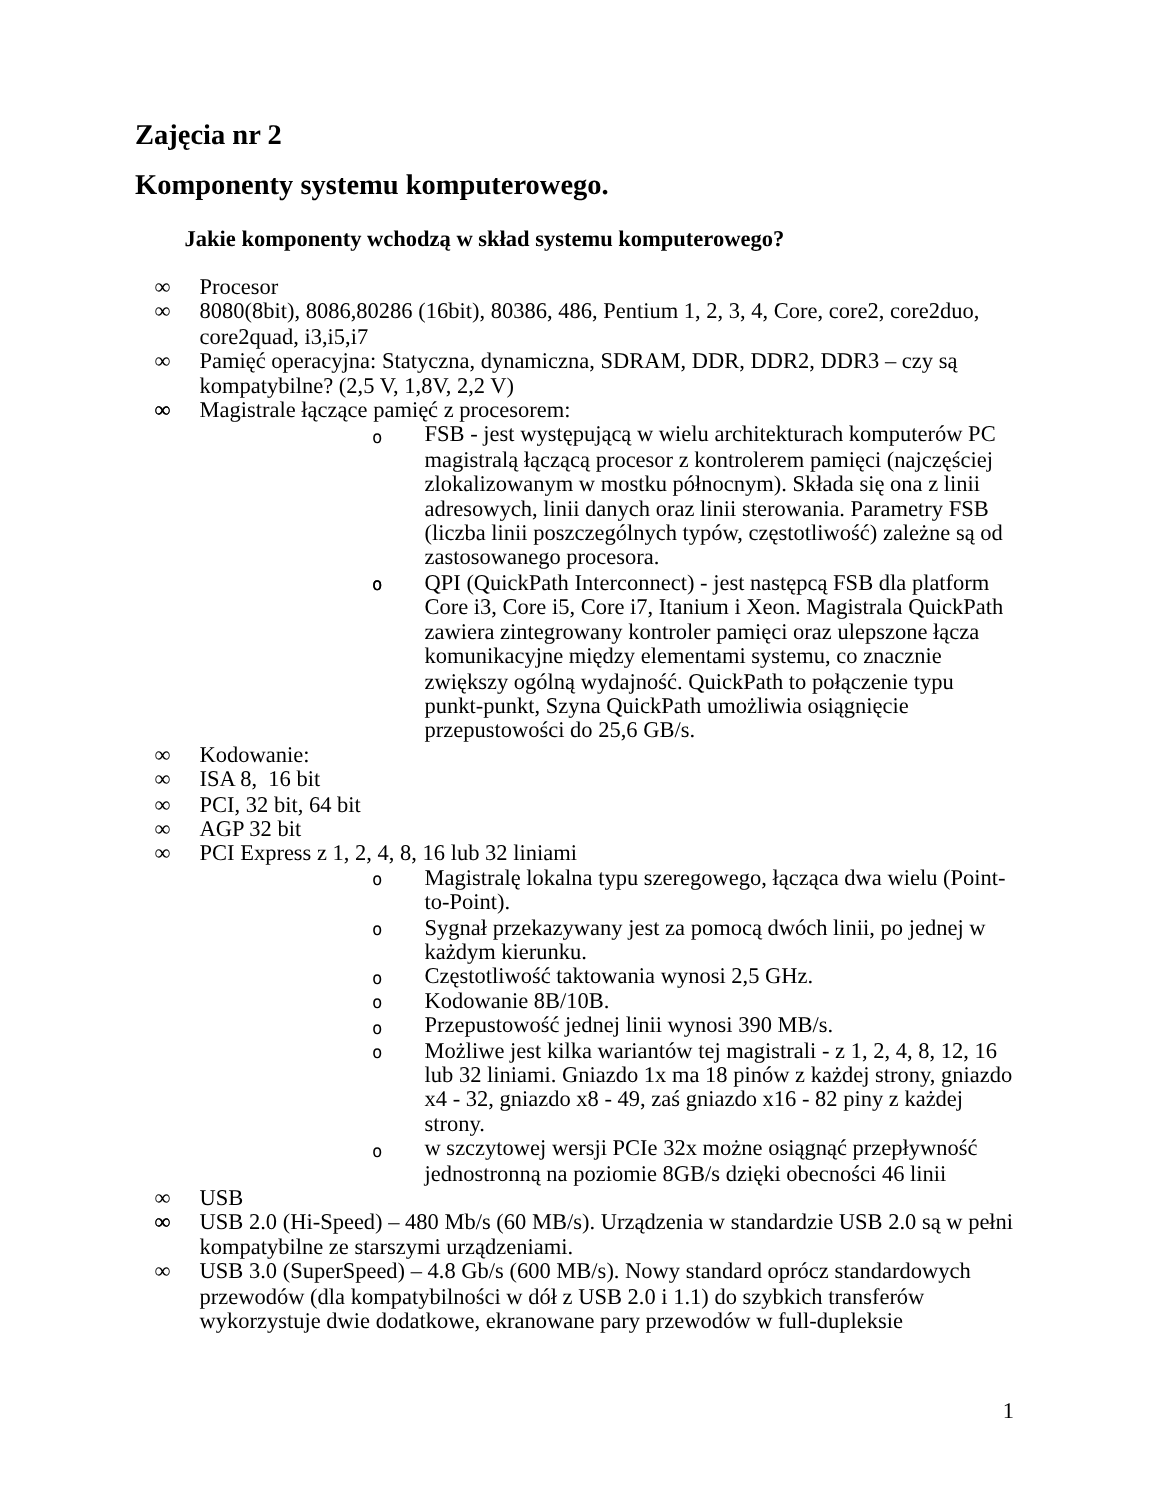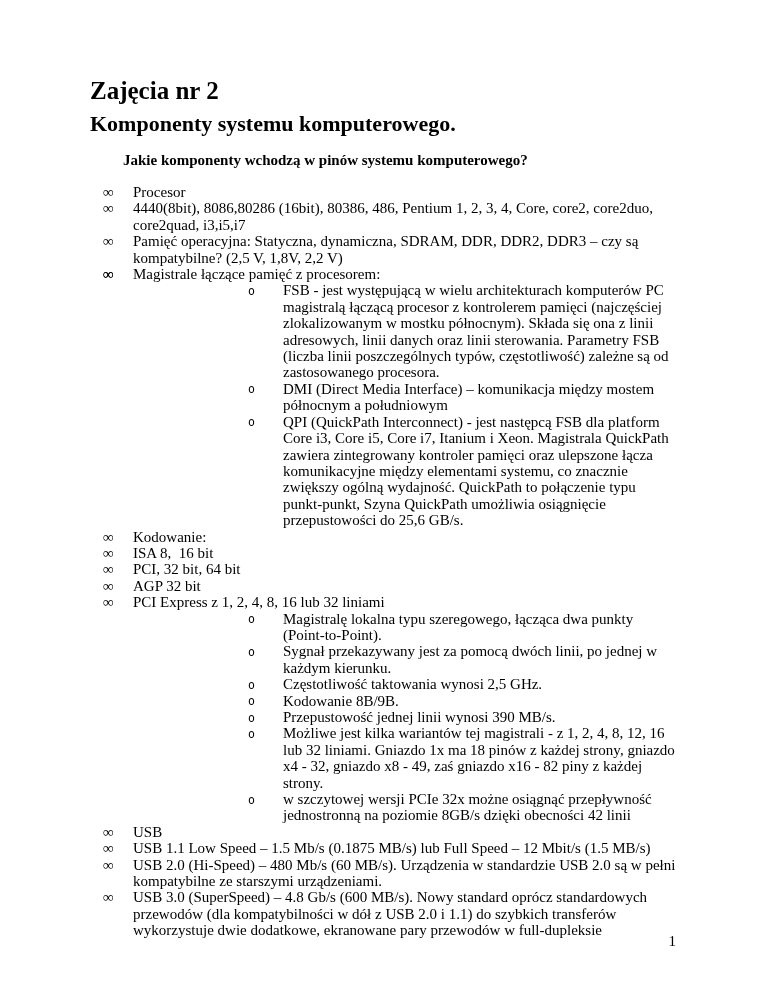--- a/index.html
+++ b/index.html
@@ -14,26 +14,26 @@
     background: #ffffff;
     color: #000000;
     font-family: "Liberation Serif", serif;
     overflow: hidden;
   }
   .content {
     padding: 80px 92px 0 90px;
   }
   .doc-title {
     font-weight: bold;
-    font-size: 25px;
+    font-size: 19px;
     line-height: 22px;
   }
   .doc-subtitle {
     font-weight: bold;
-    font-size: 22px;
+    font-size: 19px;
     line-height: 22px;
     margin-top: 11px;
   }
   .doc-question {
     font-weight: bold;
     font-size: 15px;
     line-height: 17px;
     margin: 17px 0 0 33px;
   }
   .bullet-list {
@@ -75,51 +75,50 @@
   }
 </style>
 </head>
 <body>
 
 <div class="page">
   <div class="content">
 
     <div class="doc-title">Zajęcia nr 2</div>
     <div class="doc-subtitle">Komponenty systemu komputerowego.</div>
-    <div class="doc-question">Jakie komponenty wchodzą w pinów systemu komputerowego?</div>
+    <div class="doc-question">Jakie komponenty wchodzą w skład systemu komputerowego?</div>
 
     <div class="bullet-list">
 
       <div class="row l1">
         <span class="marker">∞</span>
         <span class="t">Procesor</span>
       </div>
       <div class="row l1">
         <span class="marker">∞</span>
-        <span class="t">4440(8bit), 8086,80286 (16bit), 80386, 486, Pentium 1, 2, 3, 4, Core, core2, core2duo, core2quad, i3,i5,i7</span>
+        <span class="t">8080(8bit), 8086,80286 (16bit), 80386, 486, Pentium 1, 2, 3, 4, Core, core2, core2duo, core2quad, i3,i5,i7</span>
       </div>
       <div class="row l1">
         <span class="marker">∞</span>
         <span class="t">Pamięć operacyjna: Statyczna, dynamiczna, SDRAM, DDR, DDR2, DDR3 – czy są kompatybilne? (2,5 V, 1,8V, 2,2 V)</span>
       </div>
       <div class="row l1">
         <span class="marker">∞</span>
       </div>
       <div class="row l1">
         <span class="marker">∞</span>
         <span class="t">Magistrale łączące pamięć z procesorem:</span>
       </div>
 
       <div class="row l2">
         <span class="marker">o</span>
         <span class="t">FSB - jest występującą w wielu architekturach komputerów PC magistralą łączącą procesor z kontrolerem pamięci (najczęściej zlokalizowanym w mostku północnym). Składa się ona z linii adresowych, linii danych oraz linii sterowania. Parametry FSB (liczba linii poszczególnych typów, częstotliwość) zależne są od zastosowanego procesora.</span>
       </div>
       <div class="row l2">
         <span class="marker">o</span>
-        <span class="t">DMI (Direct Media Interface) – komunikacja między mostem północnym a południowym</span>
       </div>
       <div class="row l2">
         <span class="marker">o</span>
         <span class="t">QPI (QuickPath Interconnect) - jest następcą FSB dla platform Core i3, Core i5, Core i7, Itanium i Xeon. Magistrala QuickPath zawiera zintegrowany kontroler pamięci oraz ulepszone łącza komunikacyjne między elementami systemu, co znacznie zwiększy ogólną wydajność. QuickPath to połączenie typu punkt-punkt, Szyna QuickPath umożliwia osiągnięcie przepustowości do 25,6 GB/s.</span>
       </div>
 
       <div class="row l1">
         <span class="marker">∞</span>
         <span class="t">Kodowanie:</span>
       </div>
@@ -135,54 +134,53 @@
         <span class="marker">∞</span>
         <span class="t">AGP 32 bit</span>
       </div>
       <div class="row l1">
         <span class="marker">∞</span>
         <span class="t">PCI Express z 1, 2, 4, 8, 16 lub 32 liniami</span>
       </div>
 
       <div class="row l2">
         <span class="marker">o</span>
-        <span class="t">Magistralę lokalna typu szeregowego, łącząca dwa punkty (Point-to-Point).</span>
+        <span class="t">Magistralę lokalna typu szeregowego, łącząca dwa wielu (Point-to-Point).</span>
       </div>
       <div class="row l2">
         <span class="marker">o</span>
         <span class="t">Sygnał przekazywany jest za pomocą dwóch linii, po jednej w każdym kierunku.</span>
       </div>
       <div class="row l2">
         <span class="marker">o</span>
         <span class="t">Częstotliwość taktowania wynosi 2,5 GHz.</span>
       </div>
       <div class="row l2">
         <span class="marker">o</span>
-        <span class="t">Kodowanie 8B/9B.</span>
+        <span class="t">Kodowanie 8B/10B.</span>
       </div>
       <div class="row l2">
         <span class="marker">o</span>
         <span class="t">Przepustowość jednej linii wynosi 390 MB/s.</span>
       </div>
       <div class="row l2">
         <span class="marker">o</span>
         <span class="t">Możliwe jest kilka wariantów tej magistrali - z 1, 2, 4, 8, 12, 16 lub 32 liniami. Gniazdo 1x ma 18 pinów z każdej strony, gniazdo x4 - 32, gniazdo x8 - 49, zaś gniazdo x16 - 82 piny z każdej strony.</span>
       </div>
       <div class="row l2">
         <span class="marker">o</span>
-        <span class="t">w szczytowej wersji PCIe 32x możne osiągnąć przepływność jednostronną na poziomie 8GB/s dzięki obecności 42 linii</span>
+        <span class="t">w szczytowej wersji PCIe 32x możne osiągnąć przepływność jednostronną na poziomie 8GB/s dzięki obecności 46 linii</span>
       </div>
 
       <div class="row l1">
         <span class="marker">∞</span>
         <span class="t">USB</span>
       </div>
       <div class="row l1">
         <span class="marker">∞</span>
-        <span class="t">USB 1.1 Low Speed – 1.5 Mb/s (0.1875 MB/s) lub Full Speed – 12 Mbit/s (1.5 MB/s)</span>
       </div>
       <div class="row l1">
         <span class="marker">∞</span>
         <span class="t">USB 2.0 (Hi-Speed) – 480 Mb/s (60 MB/s). Urządzenia w standardzie USB 2.0 są w pełni kompatybilne ze starszymi urządzeniami.</span>
       </div>
       <div class="row l1">
         <span class="marker">∞</span>
         <span class="t">USB 3.0 (SuperSpeed) – 4.8 Gb/s (600 MB/s). Nowy standard oprócz standardowych przewodów (dla kompatybilności w dół z USB 2.0 i 1.1) do szybkich transferów wykorzystuje dwie dodatkowe, ekranowane pary przewodów w full-dupleksie</span>
       </div>
 

